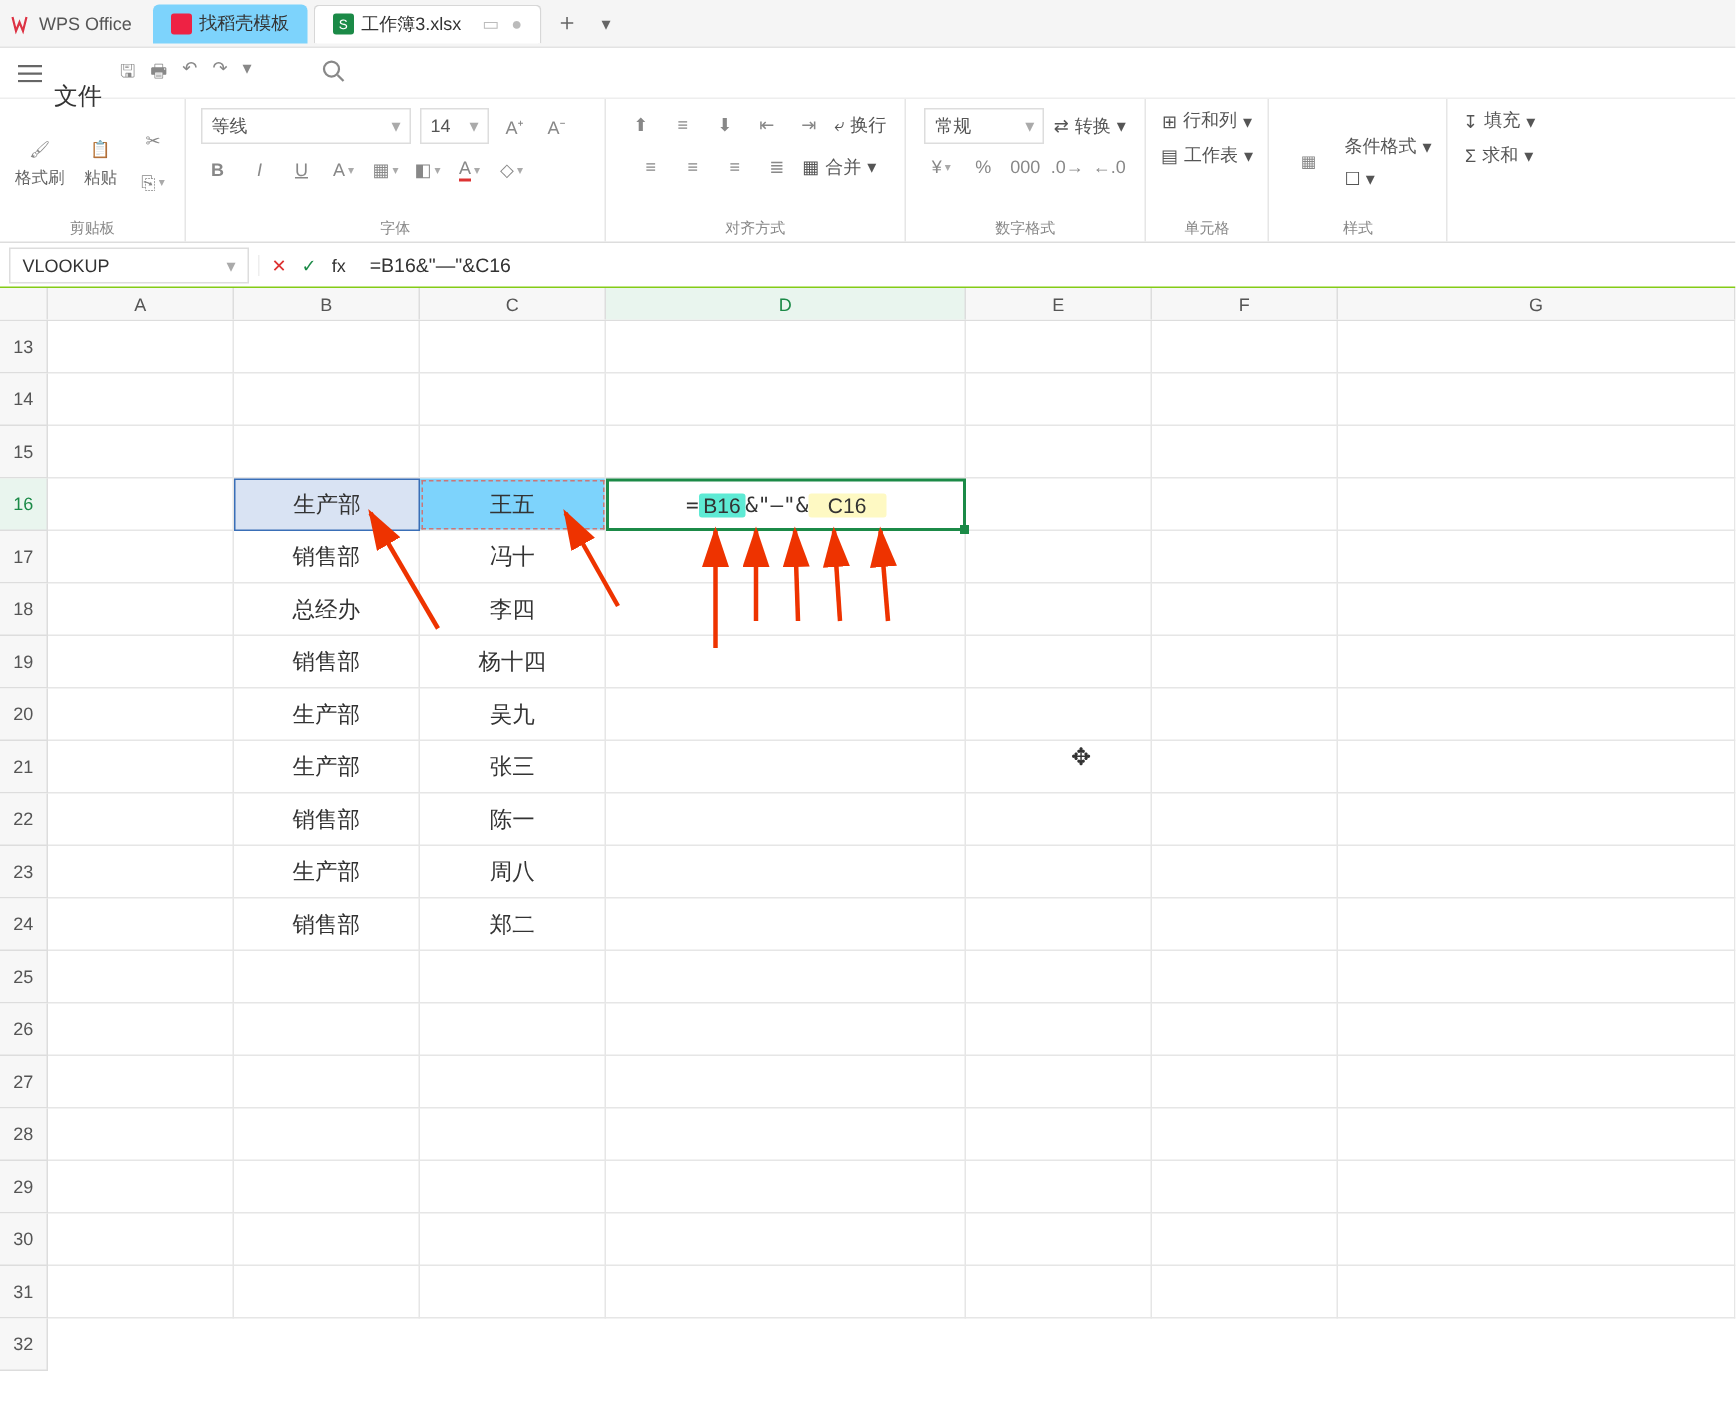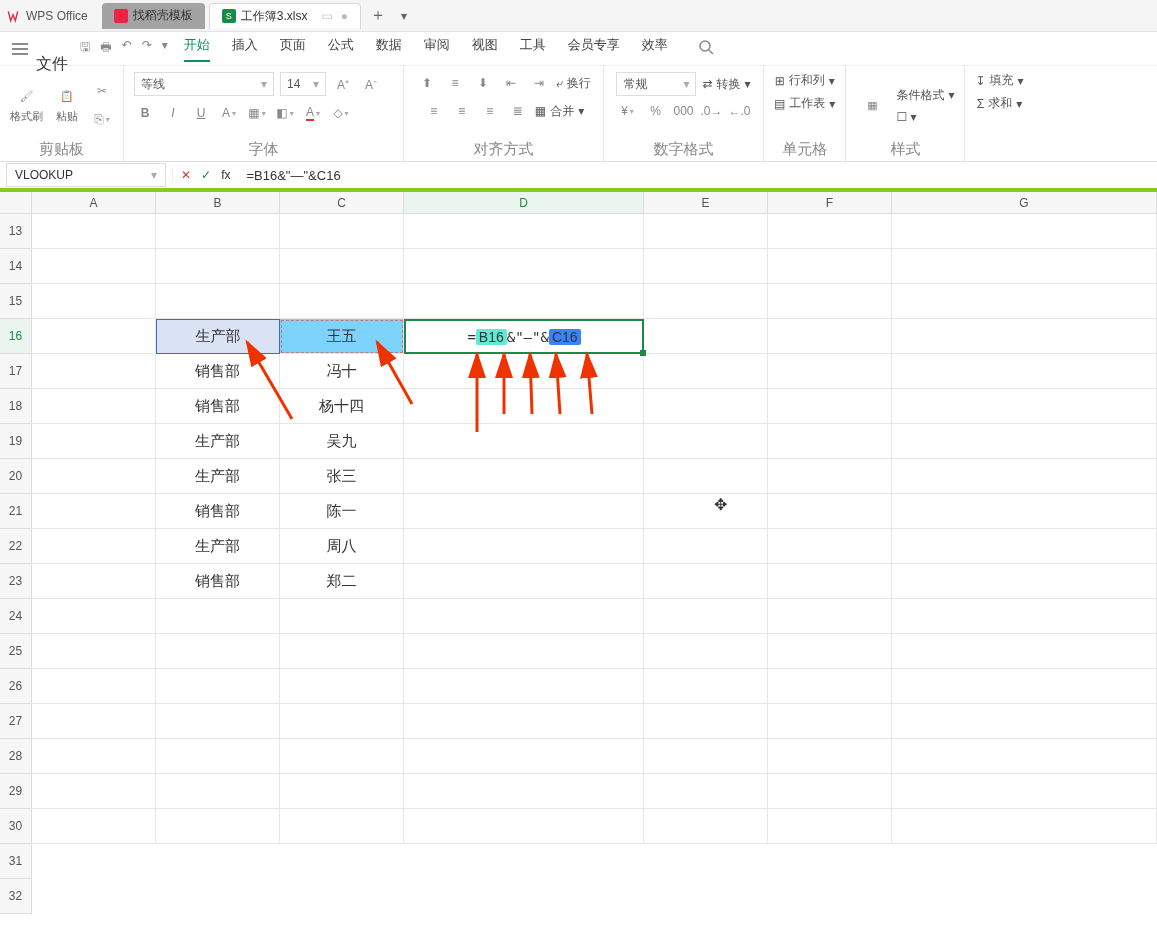--- a/index.html
+++ b/index.html
@@ -4,51 +4,51 @@
 <style>
 * { margin:0; padding:0; box-sizing:border-box; font-family:"Microsoft YaHei","PingFang SC",sans-serif; }
 body { background:#fff; font-size:12px; color:#333; overflow:hidden; width:1157px; height:939px; position:relative; }
 
 
 .title-bar { height:32px; background:#f5f5f5; display:flex; align-items:center; padding:0 6px; border-bottom:1px solid #e3e3e3;}
 .wps-logo { width:14px; height:14px; margin-right:6px; }
 .wps-name { font-size:12px; color:#555; margin-right:14px;}
 .tab { height:26px; display:flex; align-items:center; padding:0 12px; border-radius:4px 4px 0 0; margin-right:4px; font-size:12px;}
 .tab.active { background:#fff; border:1px solid #d7d7d7; border-bottom:none;}
-.tab.inactive { background:#a3a3a3;}
+.tab.inactive { background:#7dd3fc;}
 .tab-icon { width:14px; height:14px; margin-right:5px; border-radius:2px;}
 .new-tab { width:26px; text-align:center; color:#666; font-size:16px;}
 
 
 .menu-bar { height:34px; display:flex; align-items:center; padding:0 12px; background:#fff; border-bottom:1px solid #eee;}
 .hamburger { width:16px; height:12px; margin-right:8px;}
 .menu-file { font-size:16px; margin-right:12px;margin-top:32px;}
 .qat { display:flex; gap:10px; margin-right:16px;}
 .qat span { color:#888;}
 .menus { display:flex; gap:22px;}
 .menu-item { font-size:13px; color:#444; padding-bottom:6px; cursor:pointer;}
 .menu-item.active { color:#0a8f5b; border-bottom:2px solid #0a8f5b;}
 .search-icon-box { margin-left:30px; color:#888;}
 
 
 .ribbon { height:96px; background:#fff; display:flex; border-bottom:1px solid #ddd;}
 .rgroup { border-right:1px solid #e6e6e6; padding:6px 10px 2px; display:flex; flex-direction:column; justify-content:space-between;}
 .rgroup .body { flex:1; display:flex; align-items:center; gap:8px;}
-.rgroup .label { text-align:center; font-size:15px; color:#888; padding-top:2px;}
+.rgroup .label { text-align:center; font-size:10px; color:#888; padding-top:2px;}
 .rbtn { display:flex; flex-direction:column; align-items:center; gap:2px; color:#666; font-size:11px; min-width:32px;}
 .ricon { width:20px; height:20px; display:flex; align-items:center; justify-content:center; color:#888;}
 .hstack { display:flex; align-items:center; gap:6px;justify-content:center;}
 .vstack { display:flex; flex-direction:column; gap:6px;}
 .combo { height:24px; border:1px solid #ddd; background:#fff; display:flex; align-items:center; padding:0 6px; font-size:12px; color:#555;}
 .mini-btn { width:22px; height:22px; display:flex; align-items:center; justify-content:center; color:#888; border-radius:3px;}
 .mini-btn.dd::after{content:"▾"; font-size:8px; margin-left:2px; color:#aaa;}
 .drop { font-size:12px; color:#555; display:flex; align-items:center; gap:4px;}
 
 
-.formula-bar { height:30px; display:flex; align-items:center; border-bottom:4px solid #84cc16;}
+.formula-bar { height:30px; display:flex; align-items:center; border-bottom:1px solid #84cc16;}
 .name-box { width:160px; height:24px; margin:0 6px; border:1px solid #ddd; display:flex; align-items:center; justify-content:space-between; padding:0 8px; font-size:12px;}
 .fx-controls { display:flex; align-items:center; gap:10px; padding:0 8px; border-left:1px solid #eee;}
 .fx { }
 .formula-input { flex:1; padding:0 8px; font-size:13px; color:#333;}
 
 
 .sheet-area { position:relative; }
 .col-headers { display:flex; height:22px; border-bottom:1px solid #ddd;}
 .corner { width:32px; border-right:1px solid #ddd; background:#f7f7f7;}
 .col-h { border-right:1px solid #ddd; background:#f7f7f7; display:flex; align-items:center; justify-content:center; font-size:12px; color:#555;}
@@ -59,21 +59,21 @@
 .cell-row { display:flex;}
 .cell { height:35px; border-right:1px solid #e6e6e6; border-bottom:1px solid #e6e6e6; display:flex; align-items:center; justify-content:center; font-size:15px; font-family:"SimSun",serif;}
 
 .cA{width:124px;} .cB{width:124px;} .cC{width:124px;} .cD{width:240px;} .cE{width:124px;} .cF{width:124px;} .cG{width:265px;}
 
 .hl-blue { background:#d9e3f3; border:1px solid #3a6fb7 !important; position:relative;}
 .hl-pink { background:#7dd3fc; outline:1px dashed #c77; outline-offset:-2px;}
 .hl-green-active { border:2px solid #1b8a47 !important; position:relative;}
 .hl-green-active::after{content:""; position:absolute; right:-4px; bottom:-4px; width:6px; height:6px; background:#1b8a47;}
 .token-b{ background:#5eead4; padding:0 3px; border-radius:2px;}
-.token-c{ background:#3b82f6; padding:0 3px; border-radius:2px;}
+.token-c{ background:#fef9c3; padding:0 13px; border-radius:2px;}
 .formula-cell{ font-family:"Consolas",monospace; font-size:14px;}
 .row-h.active{ background:#e9f5ee; color:#1b8a47;}
 .col-h.active{ background:#e9f5ee; color:#1b8a47;}
 
 
 svg.overlay{position:absolute; left:32px; top:22px; pointer-events:none;}
 
 .cursor-plus{position:absolute; font-size:16px; color:#333;}
 </style>
 </head>
@@ -103,32 +103,20 @@
       <path d="M0 1h16M0 6h16M0 11h16" stroke="#666" stroke-width="1.5"></path>
     </svg>
   <span class="menu-file">文件</span>
   <div class="qat">
     <span>🖫</span>
     <span>🖶</span>
     <span>↶</span>
     <span>↷</span>
     <span>▾</span>
   </div>
-  <div class="menus" id="menus">
-      <span class="menu-item active">开始</span>
-      <span class="menu-item">插入</span>
-      <span class="menu-item">页面</span>
-      <span class="menu-item">公式</span>
-      <span class="menu-item">数据</span>
-      <span class="menu-item">审阅</span>
-      <span class="menu-item">视图</span>
-      <span class="menu-item">工具</span>
-      <span class="menu-item">会员专享</span>
-      <span class="menu-item">效率</span>
-    </div>
   <div class="search-icon-box">
     <svg width="16" height="16" viewBox="0 0 16 16">
         <circle cx="7" cy="7" r="5" stroke="#888" fill="none" stroke-width="1.5"></circle>
         <path d="M11 11l4 4" stroke="#888" stroke-width="1.5"></path>
       </svg>
   </div>
 </div>
 
 <div class="ribbon">
   <div class="rgroup">
@@ -344,20 +332,29 @@
           <div class="cell cA"></div>
           <div class="cell cB">销售部</div>
           <div class="cell cC">冯十</div>
           <div class="cell cD"></div>
           <div class="cell cE"></div>
           <div class="cell cF"></div>
           <div class="cell cG"></div>
         </div>
         <div class="cell-row">
           <div class="cell cA"></div>
+          <div class="cell cB">总经办</div>
+          <div class="cell cC">李四</div>
+          <div class="cell cD"></div>
+          <div class="cell cE"></div>
+          <div class="cell cF"></div>
+          <div class="cell cG"></div>
+        </div>
+        <div class="cell-row">
+          <div class="cell cA"></div>
           <div class="cell cB">销售部</div>
           <div class="cell cC">杨十四</div>
           <div class="cell cD"></div>
           <div class="cell cE"></div>
           <div class="cell cF"></div>
           <div class="cell cG"></div>
         </div>
         <div class="cell-row">
           <div class="cell cA"></div>
           <div class="cell cB">生产部</div>

